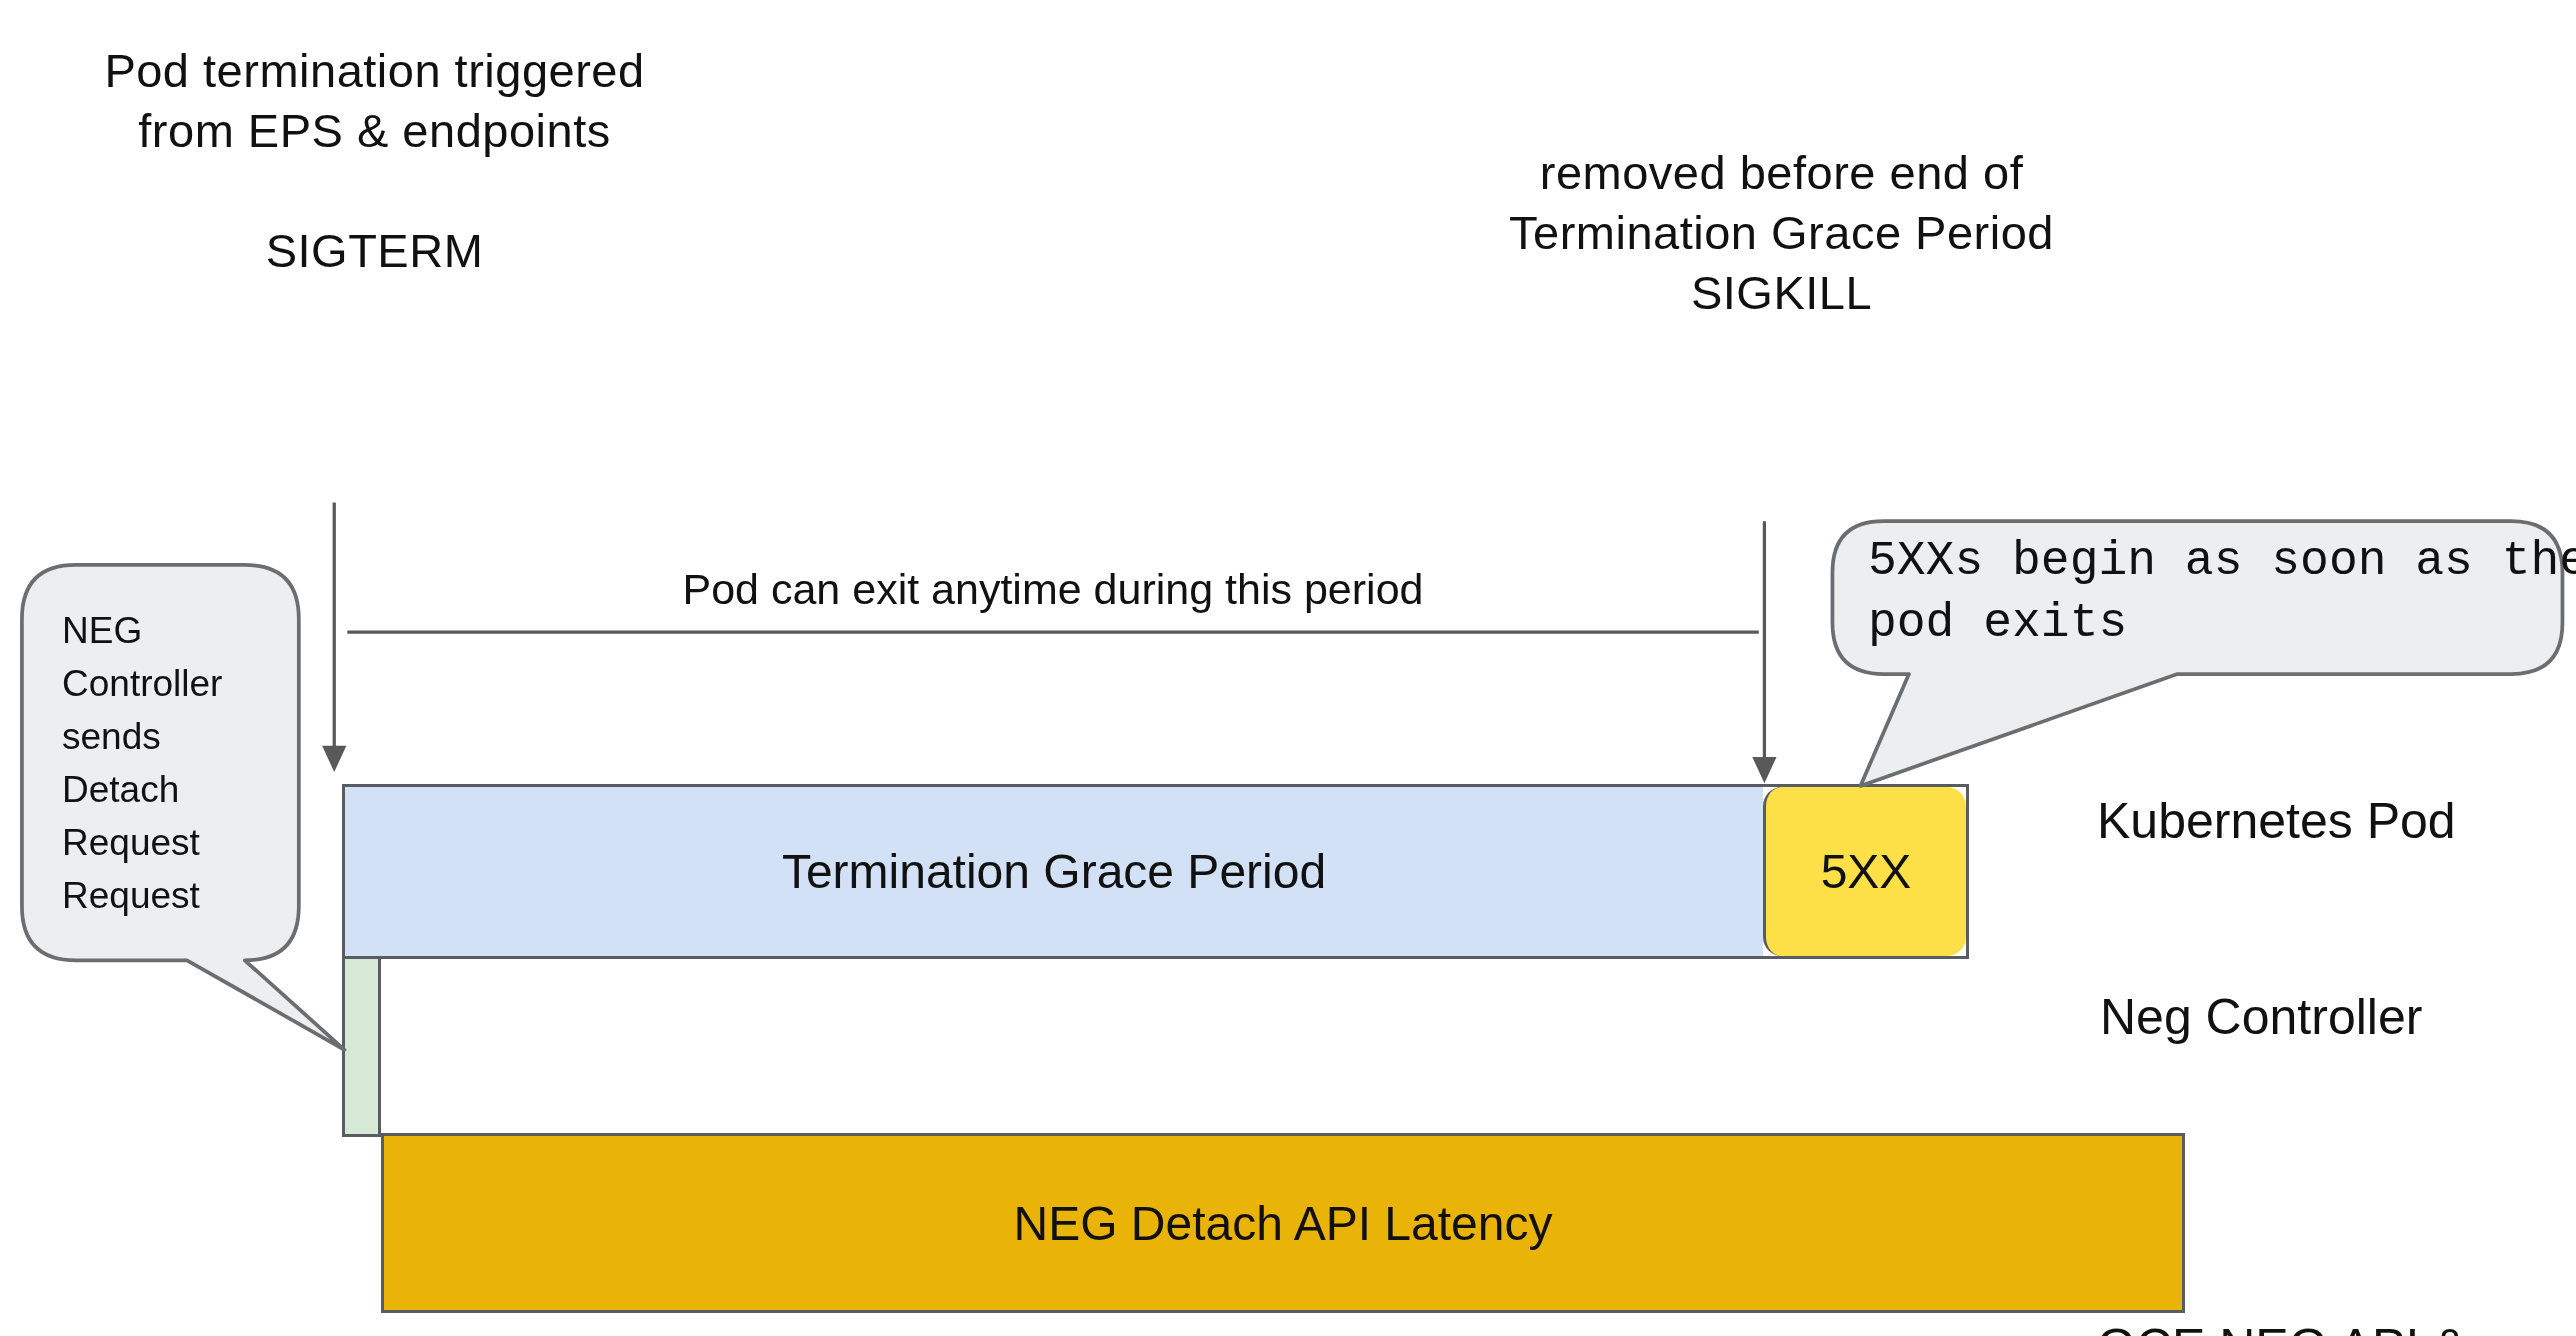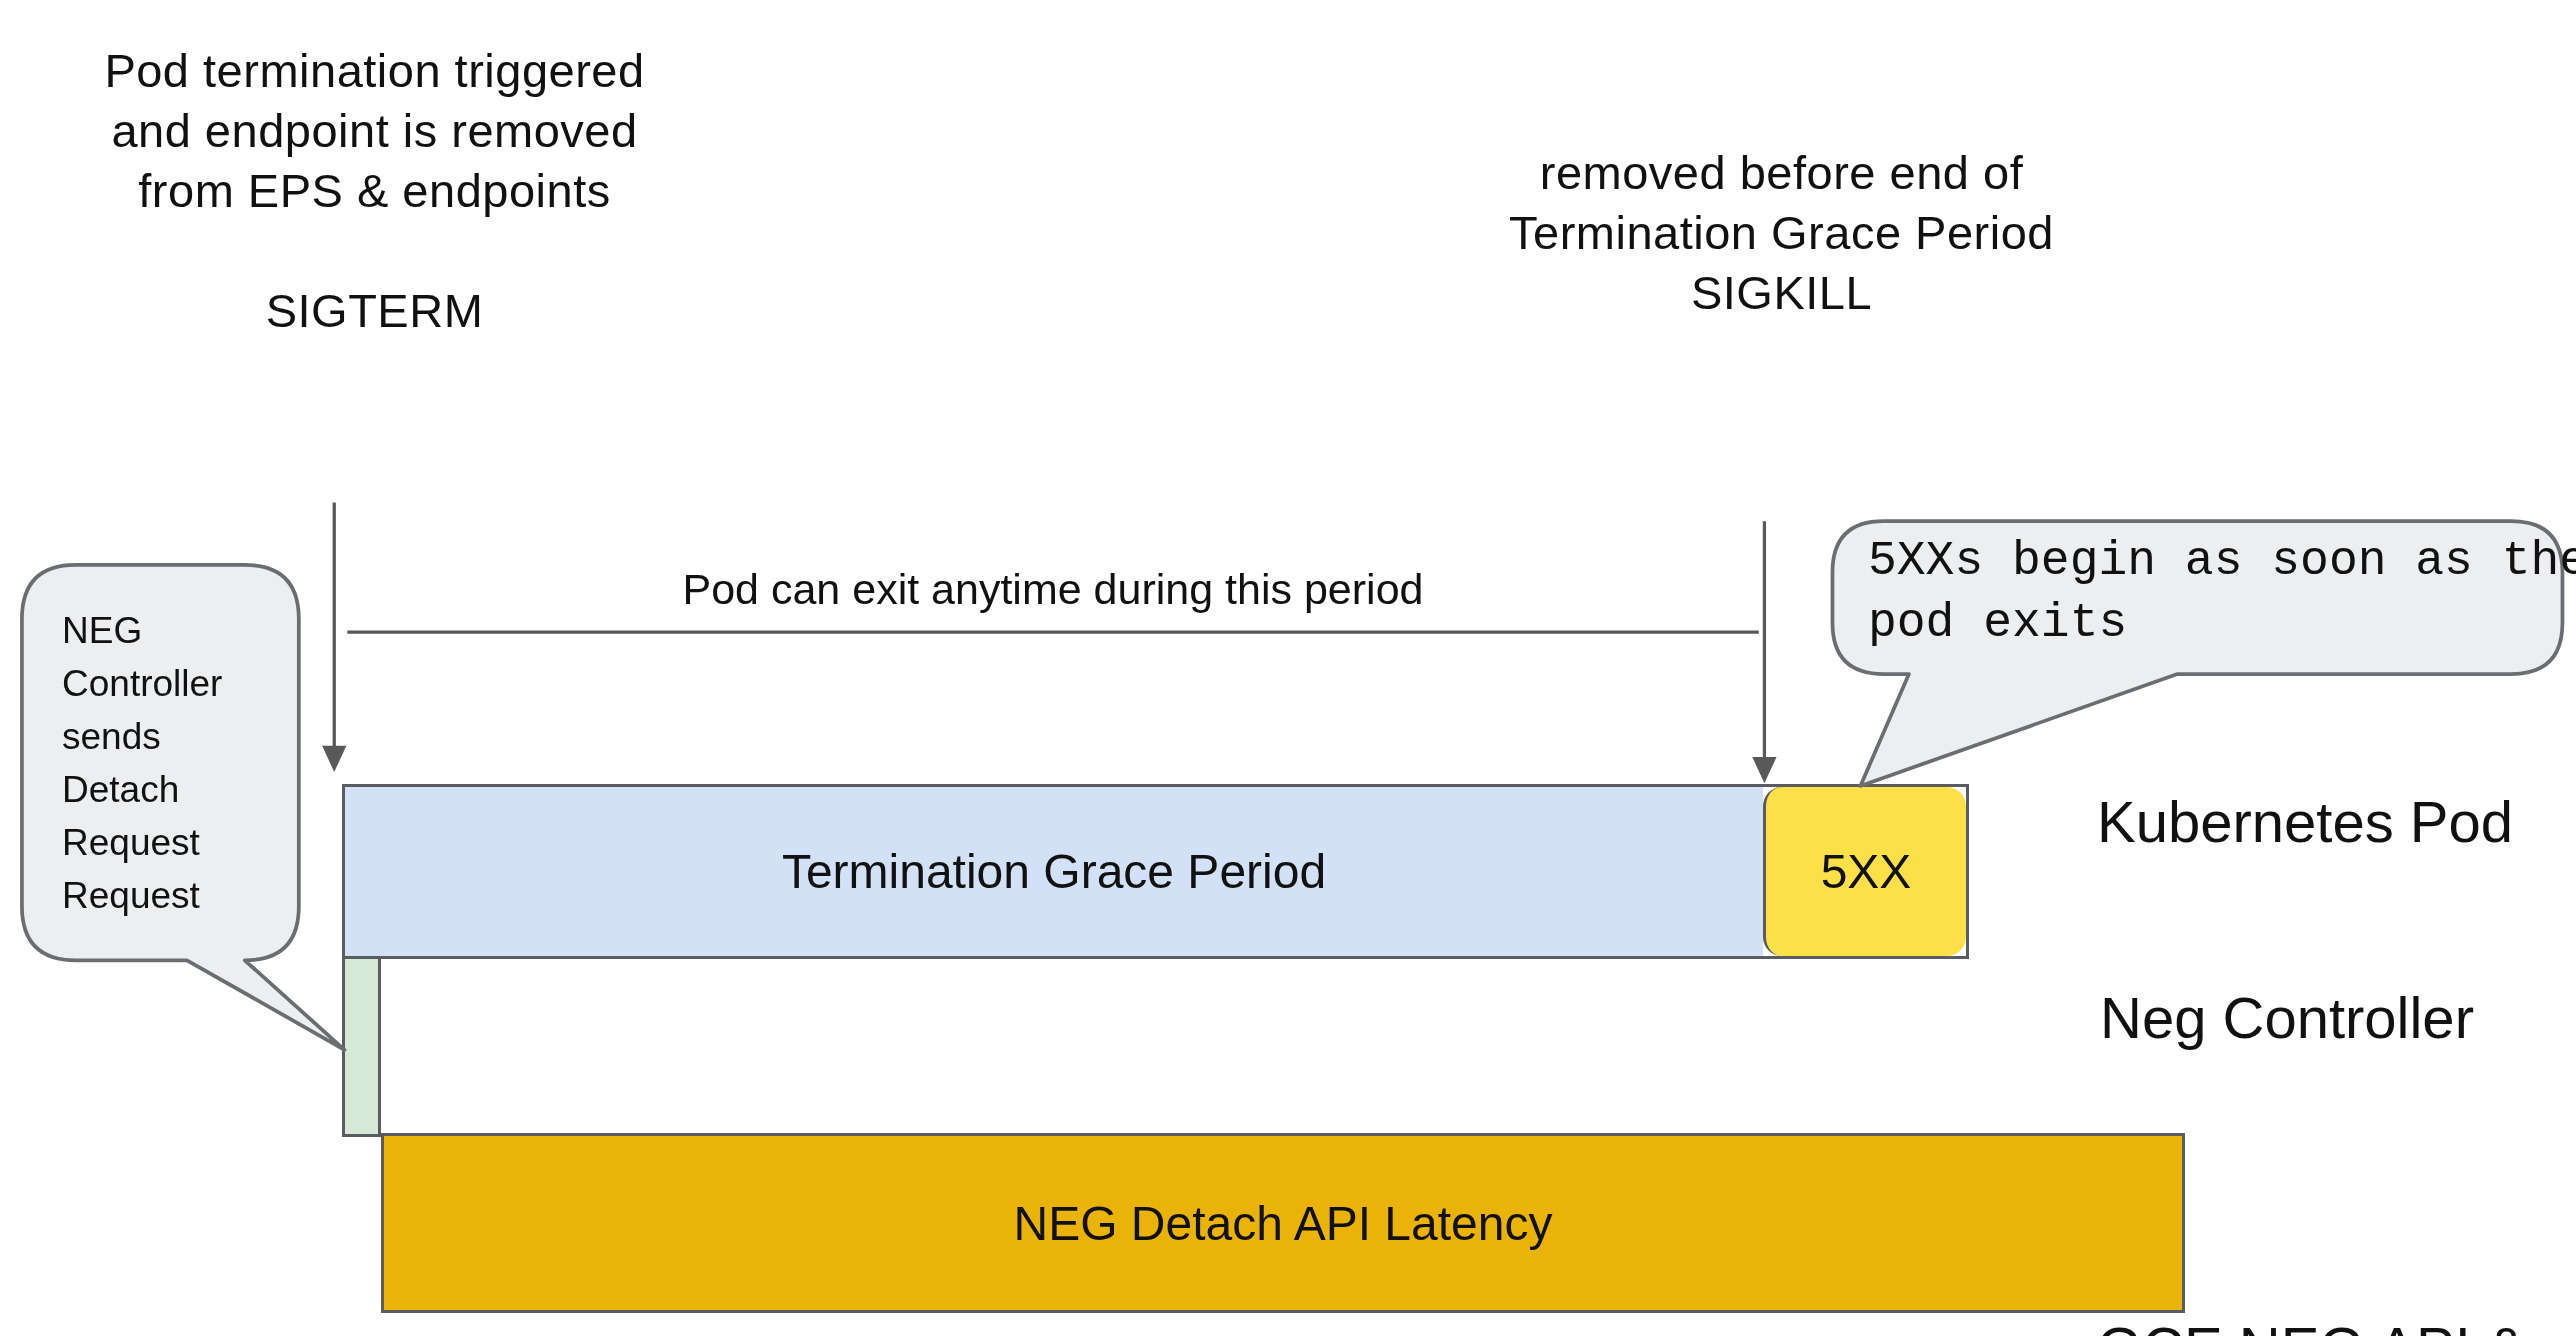--- a/index.html
+++ b/index.html
@@ -39,21 +39,21 @@
   .neg-bar   { left: 342px; top: 956px; width: 39px;  height: 181px; background: #d6e9d7; }
   .gce-bar   { left: 381px; top: 1133px; width: 1804px; height: 180px; background: #eab308; }
   
   svg.overlay { position: absolute; left: 0; top: 0; z-index: 2; pointer-events: none; }
   
   .toplayer { z-index: 3; }
   .callout-text { font-size: 37px; line-height: 53px; }
   .callout-text .line { height: 53px; white-space: pre; }
   .callout-text-lg { font-size: 48px; line-height: 62px; }
   .callout-text-lg .line { height: 62px; white-space: pre; }
-  .row-label { font-size: 58px; line-height: 73px; white-space: pre; }
+  .row-label { font-size: 50px; line-height: 73px; white-space: pre; }
   .period-note { font-size: 43px; }
 </style>
 </head>
 <body>
 
 <div class="canvas">
 
   <div class="abs bars">
 
     <div class="bar k8s-bar">
@@ -88,21 +88,20 @@
 
     <path d="M 81 606 H 262 Q 320 606 320 664 V 972 Q 320 1030 262 1030 L 369 1126 L 200 1030 H 81 Q 23 1030 23 972 V 664 Q 23 606 81 606 Z" fill="#eceef0" stroke="#6b6e71" stroke-width="4" stroke-linejoin="round"></path>
 
     <path d="M 2020 559 H 2693 Q 2748 559 2748 614 V 668 Q 2748 723 2693 723 H 2335 L 1995 843 L 2047 723 H 2020 Q 1965 723 1965 668 V 614 Q 1965 559 2020 559 Z" fill="#eceef0" stroke="#6b6e71" stroke-width="4" stroke-linejoin="round"></path>
   </svg>
 
   <div class="abs toplayer">
 
     <div class="abs note txt-center" style="left:37px; top:41px; width:675px;">
       <div class="line">Pod termination triggered</div>
-      <div class="line">and endpoint is removed</div>
       <div class="line">from EPS &amp; endpoints</div>
       <div class="line"></div>
       <div class="line">SIGTERM</div>
     </div>
 
     <div class="abs note txt-center" style="left:1444px; top:143px; width:675px;">
       <div class="line">removed before end of</div>
       <div class="line">Termination Grace Period</div>
       <div class="line">SIGKILL</div>
     </div>

